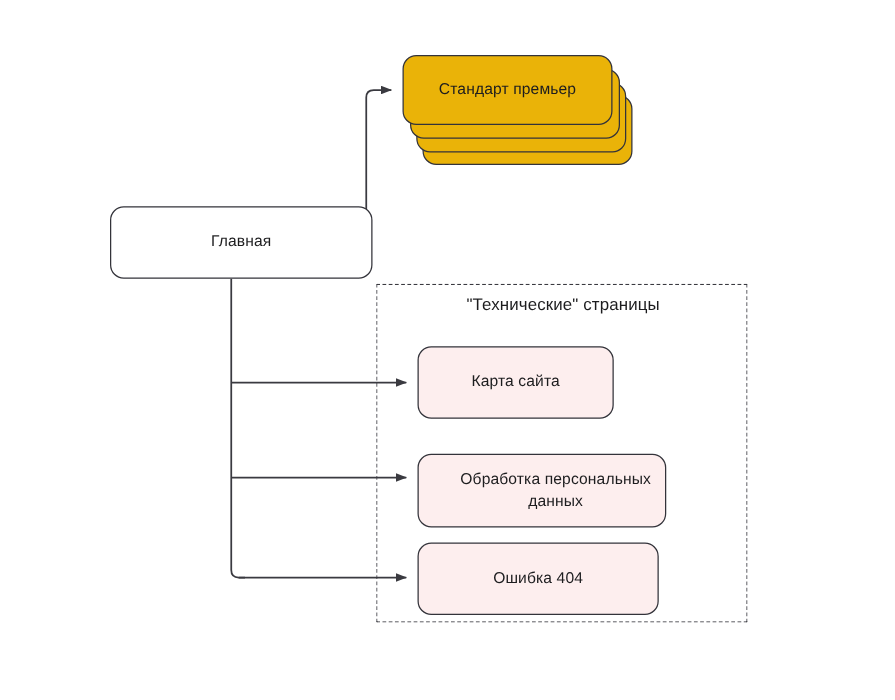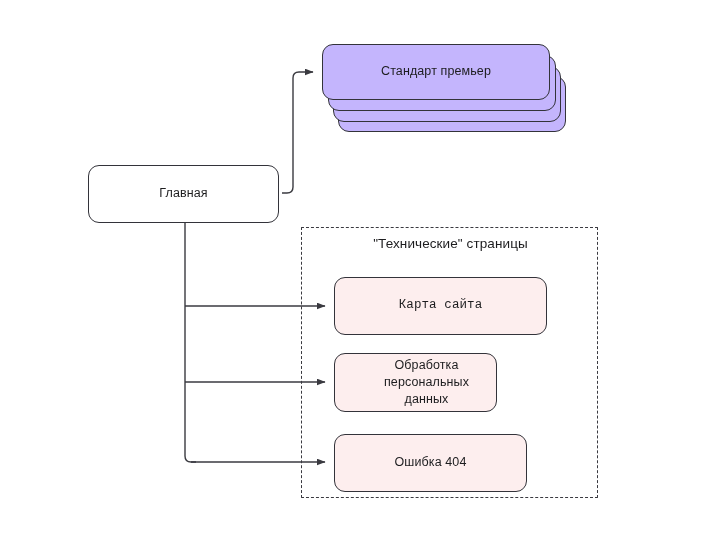--- a/index.html
+++ b/index.html
@@ -49,39 +49,39 @@
     background: #ffffff;
   }
   .node.pink {
     background: #fdeeee;
   }
 
   
   #node-home {
     left: 88px;
     top: 165px;
-    width: 191px;
+    width: 210px;
     height: 58px;
   }
 
   
   #stack-group {
     position: absolute;
     left: 322px;
     top: 44px;
     width: 216px;
     height: 90px;
   }
   .stack-layer {
     position: absolute;
     box-sizing: border-box;
-    background: #c4b5fd;
+    background: #eab308;
     border: 1.3px solid #33333a;
     border-radius: 11px;
-    width: 228px;
+    width: 168px;
     height: 56px;
   }
   .stack-layer.back3 { left: 16px; top: 32px; z-index: 1; }
   .stack-layer.back2 { left: 11px; top: 22px; z-index: 2; }
   .stack-layer.back1 { left: 6px;  top: 11px; z-index: 3; }
   .stack-layer.front {
     left: 0; top: 0; z-index: 4;
     display: flex;
     align-items: center;
     justify-content: center;
@@ -110,22 +110,22 @@
     left: 0;
     top: 8px;
     width: 297px;
     text-align: center;
     font-size: 13.5px;
     color: #1d1d1f;
     letter-spacing: 0.1px;
   }
 
   
-  #node-sitemap  { left: 334px; top: 277px; width: 213px; height: 58px; font-family: Liberation Mono, monospace; }
-  #node-privacy  { left: 334px; top: 353px; width: 163px; height: 59px; padding-left: 32px; }
+  #node-sitemap  { left: 334px; top: 277px; width: 157px; height: 58px; }
+  #node-privacy  { left: 334px; top: 363px; width: 199px; height: 59px; padding-left: 32px; }
   #node-error404 { left: 334px; top: 434px; width: 193px; height: 58px; justify-content: center; }
 </style>
 </head>
 <body>
 
 <div id="canvas">
 
   <svg id="wires" viewBox="0 0 716 560" width="716" height="560" xmlns="http://www.w3.org/2000/svg">
     <defs>
       <marker id="arrowhead" markerWidth="9" markerHeight="7" refX="8.4" refY="3.5" orient="auto" markerUnits="userSpaceOnUse">

